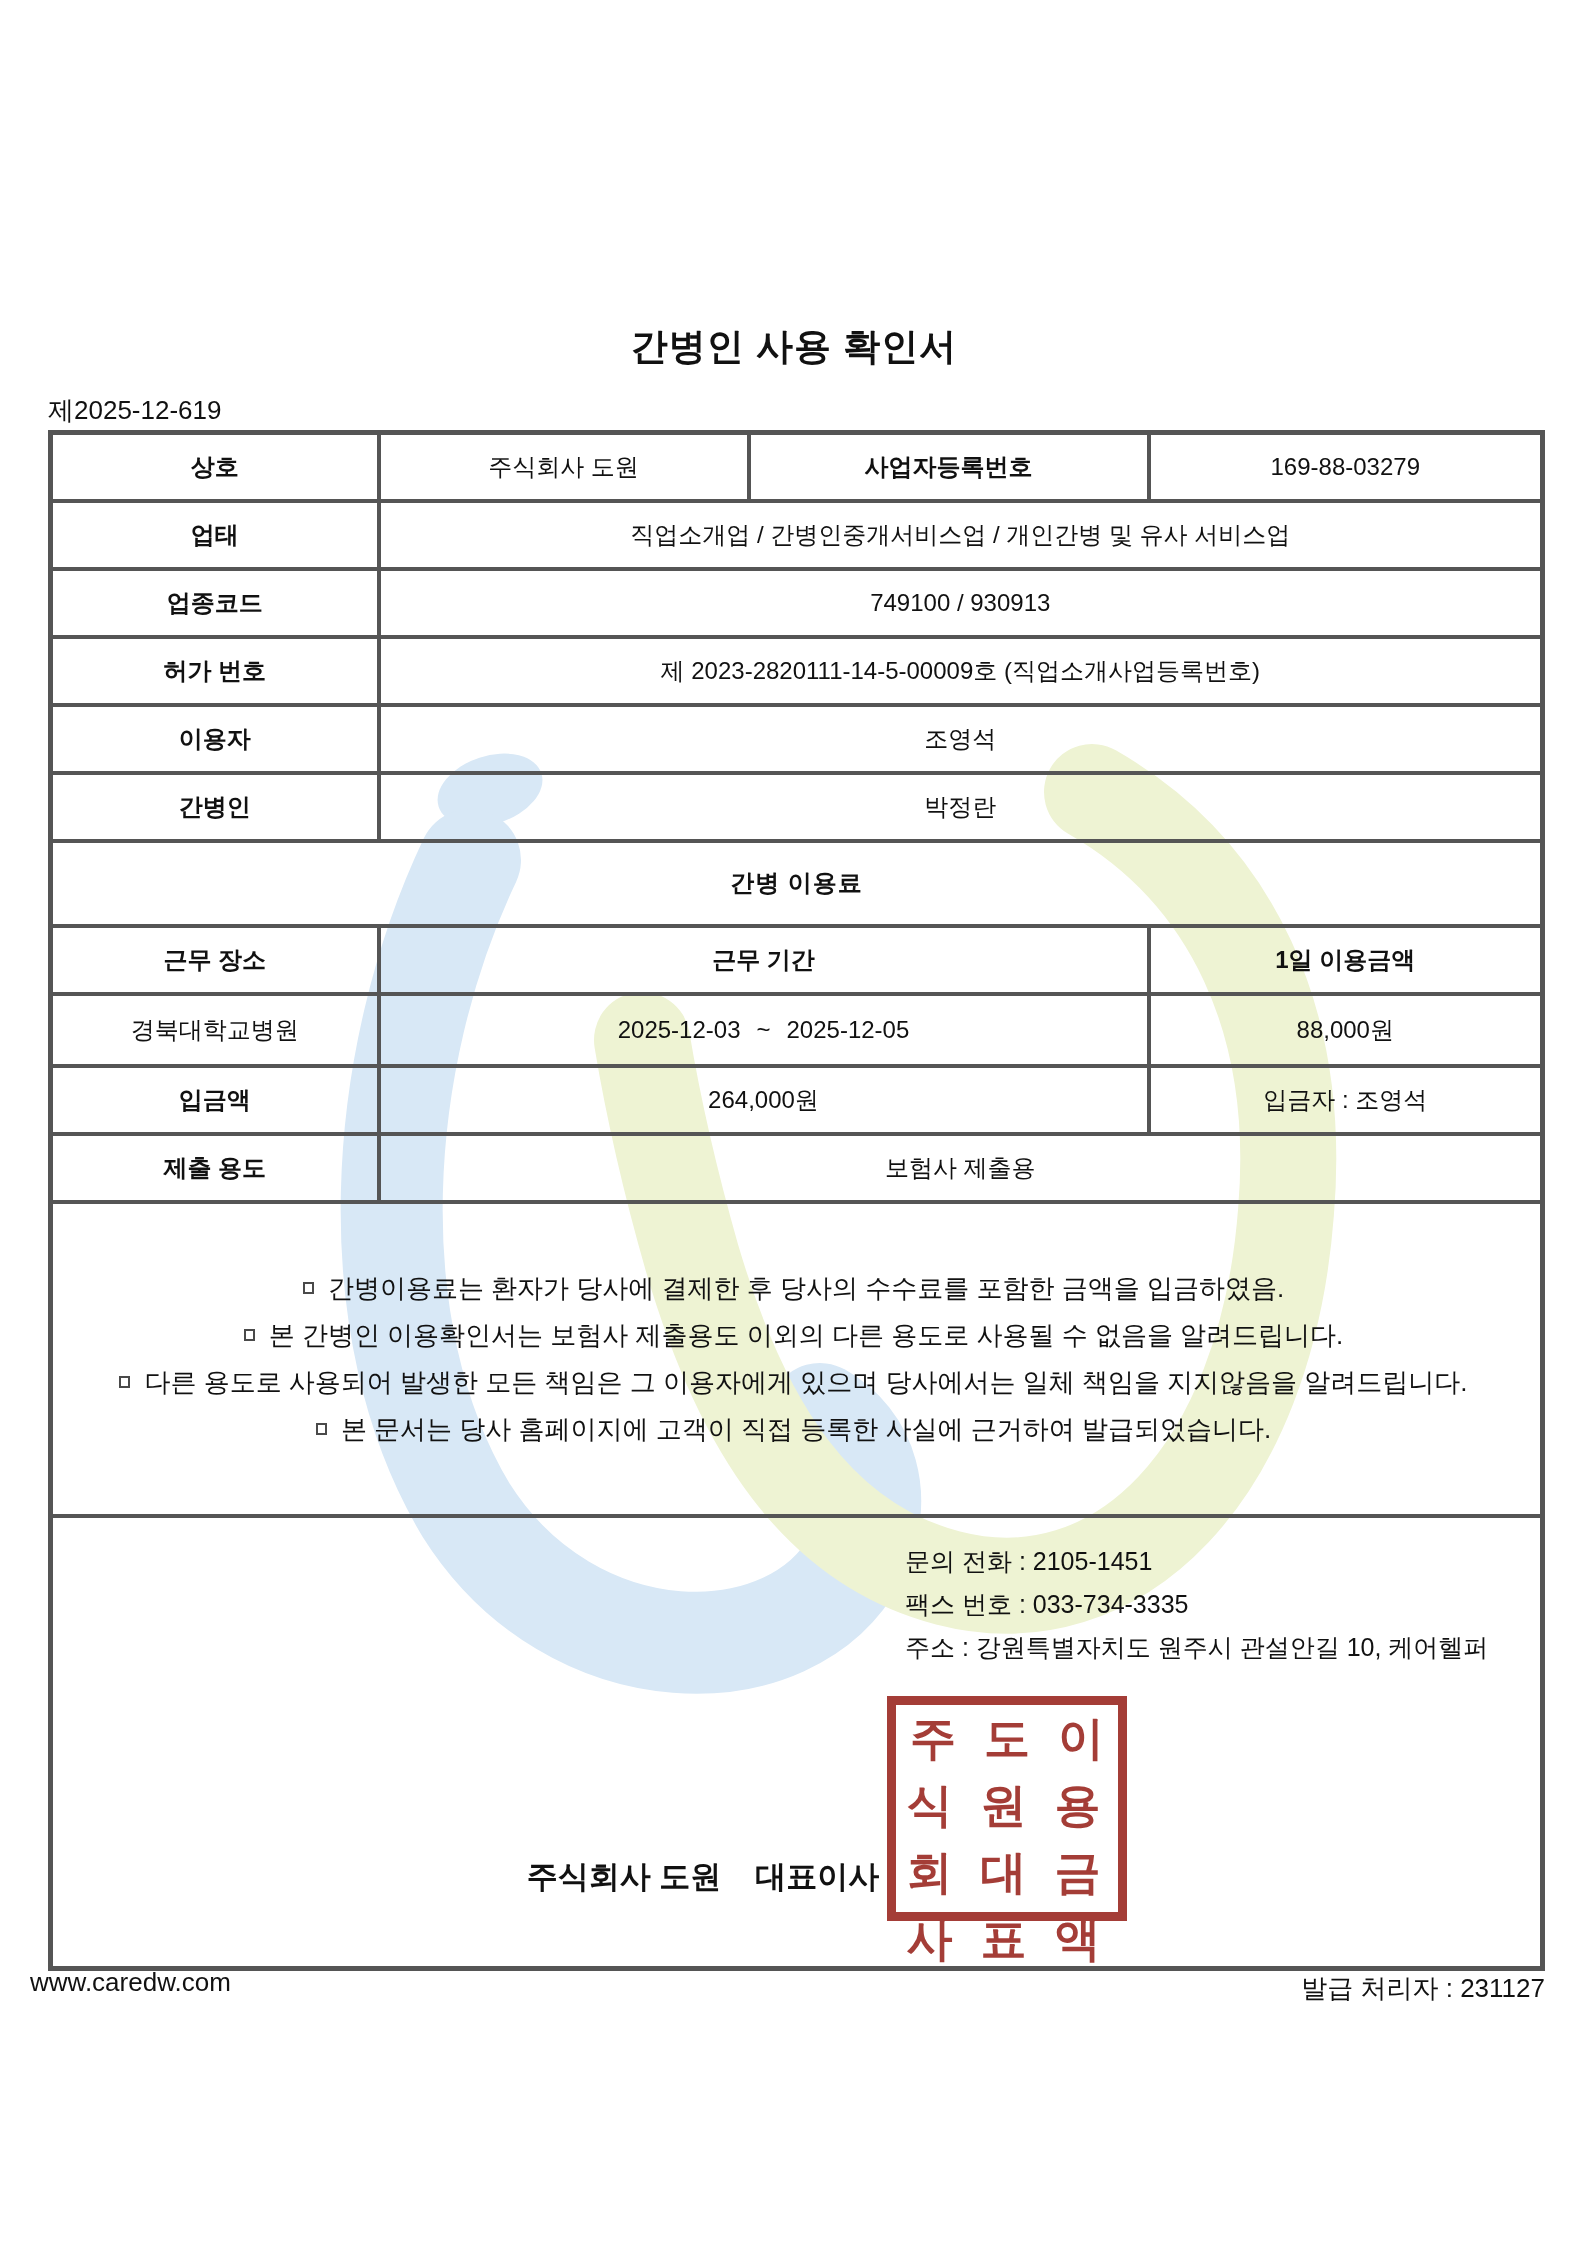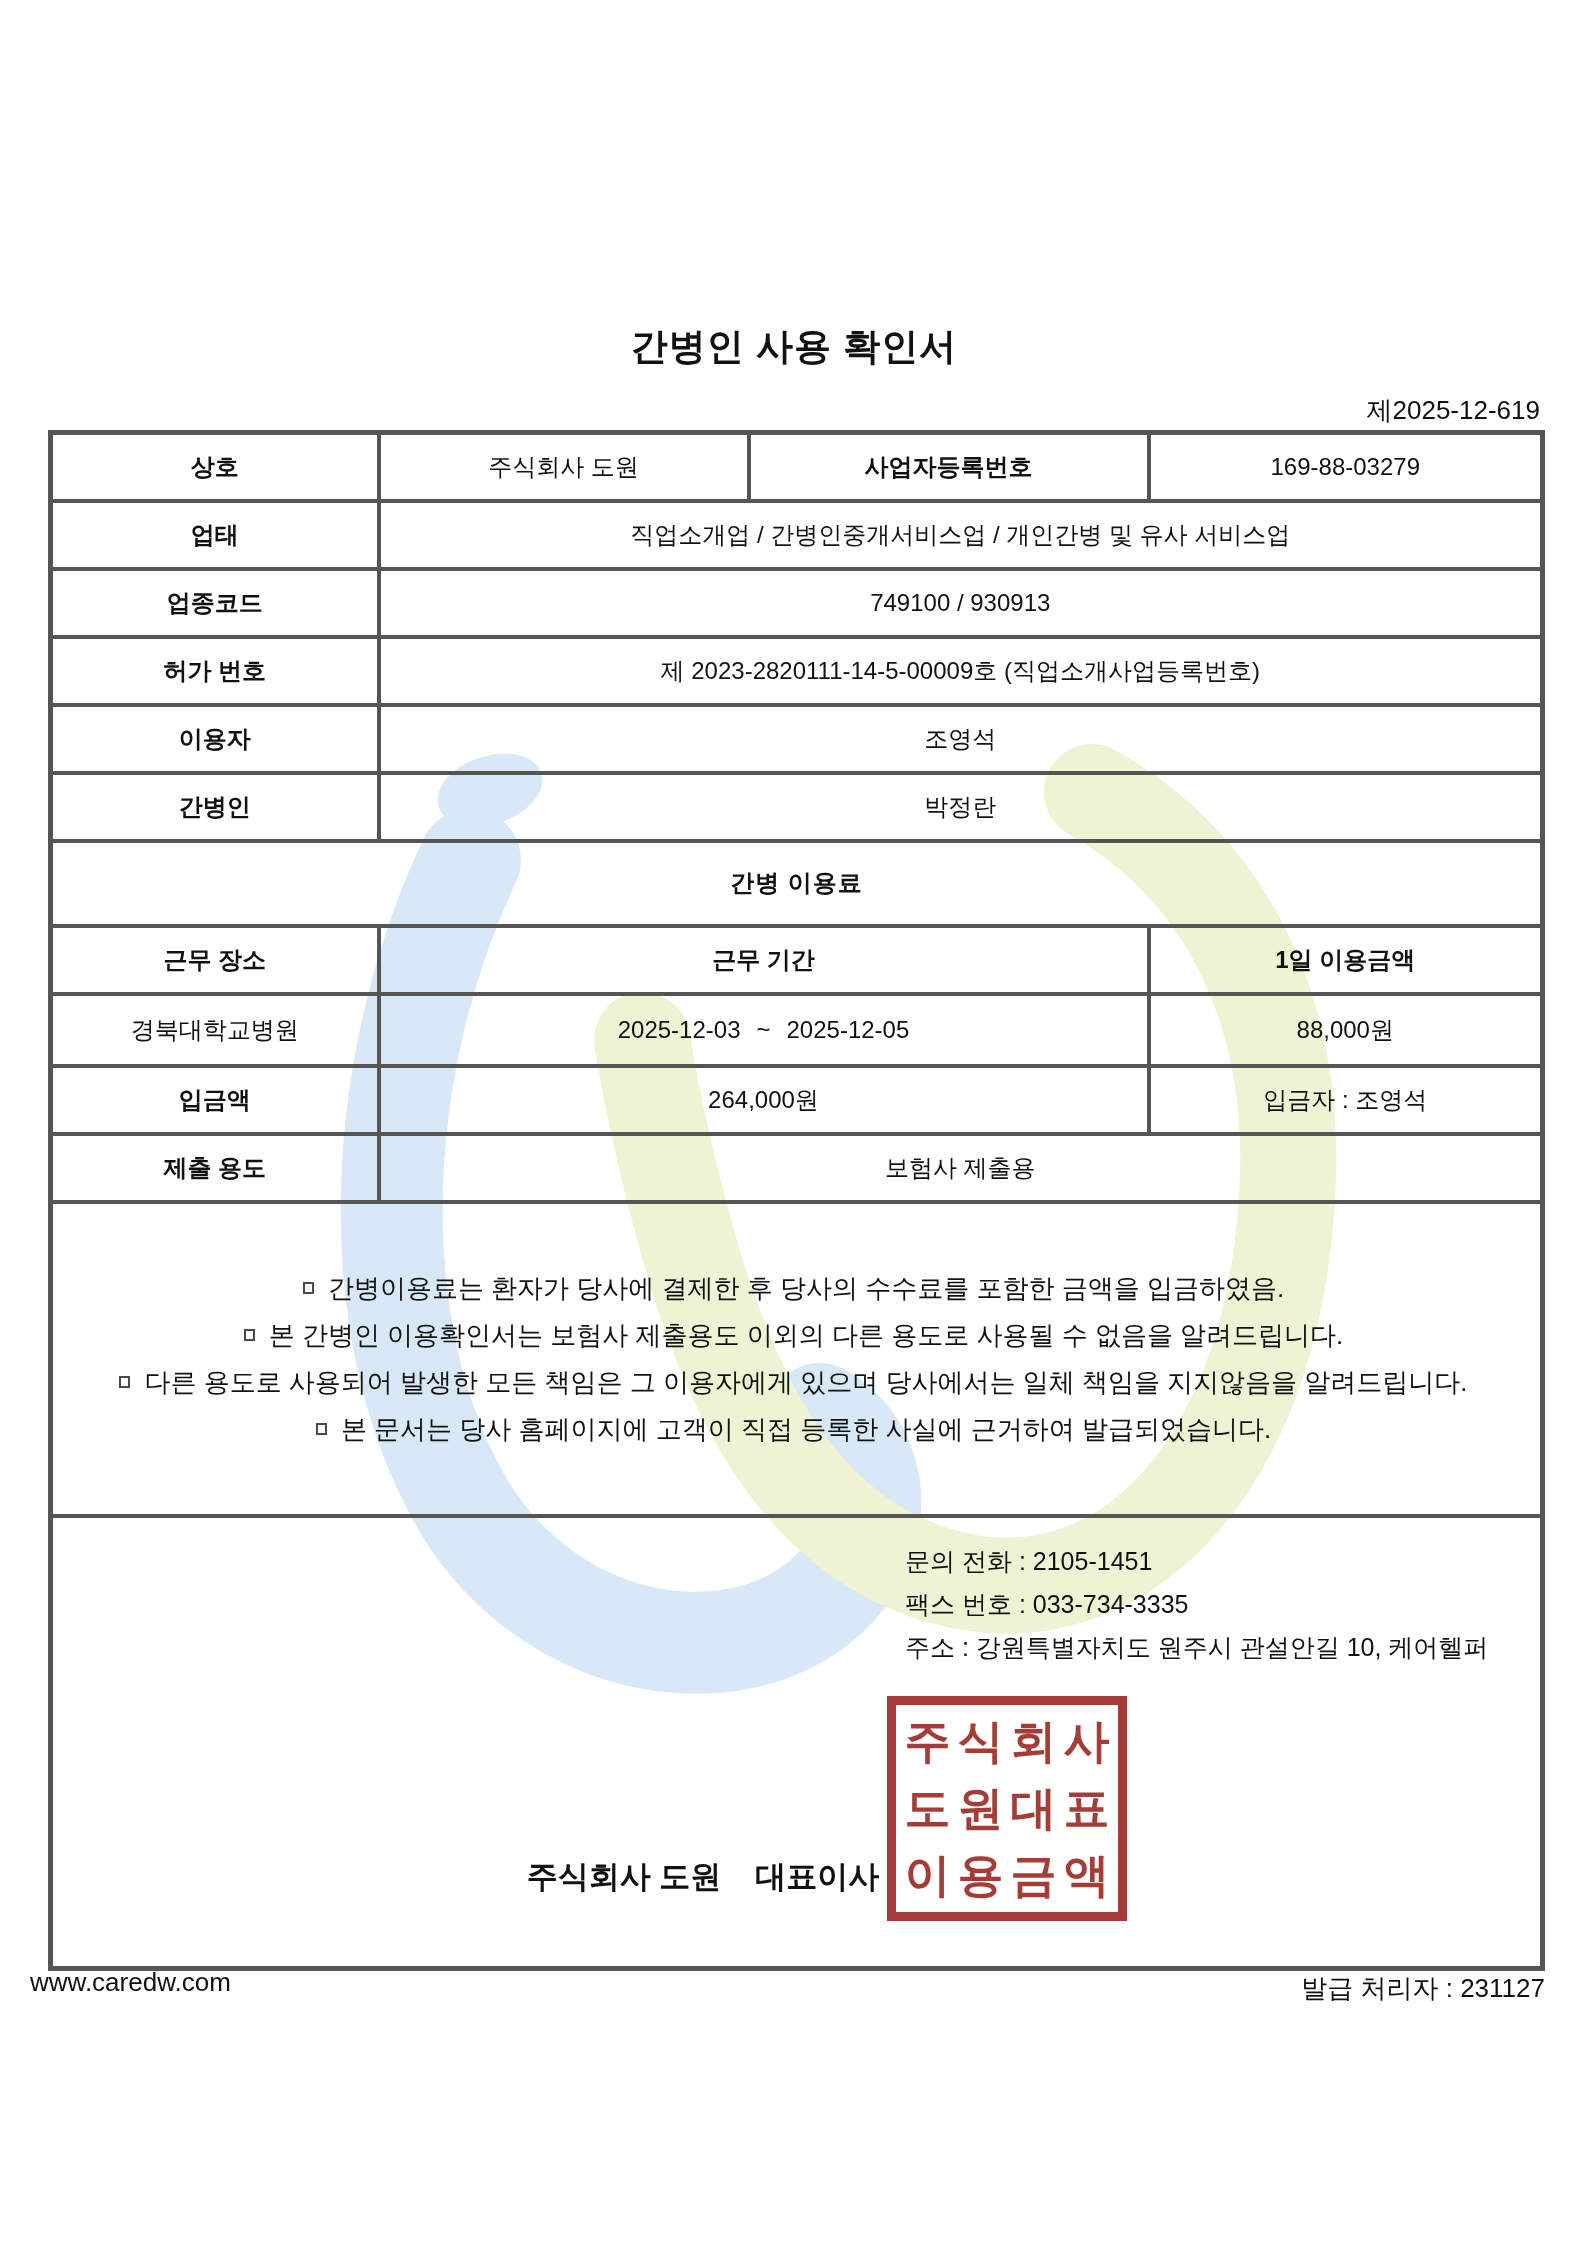--- a/index.html
+++ b/index.html
@@ -10,21 +10,21 @@
   }
   .watermark{position:absolute;left:0;top:0;width:1588px;height:2246px;z-index:0;}
   .content{position:absolute;left:0;top:0;width:1588px;height:2246px;z-index:1;margin-top:25px;}
 
   .doc-title{
     position:absolute;top:297px;left:0;width:1588px;
     text-align:center;font-size:37px;font-weight:bold;letter-spacing:1px;
   }
   .doc-number{
     position:absolute;top:368px;left:48px;width:1492px;
-    text-align:right;font-size:26px;
+    text-align:left;font-size:26px;
   }
 
   table.main{
     position:absolute;left:48px;top:405px;width:1492px;
     border-collapse:collapse;table-layout:fixed;
     border:5px solid #555;
   }
   table.main td{
     border:4px solid #555;
     font-size:24px;text-align:center;vertical-align:middle;
@@ -51,21 +51,21 @@
     font-size:25px;line-height:43px;white-space:nowrap;
   }
   .signature-line{
     position:absolute;left:240px;top:338px;width:820px;text-align:center;
     font-size:31px;font-weight:bold;white-space:nowrap;
   }
   .sig-right{margin-left:34px;}
   .seal{
     position:absolute;left:834px;top:178px;width:222px;height:207px;
     border:9px solid #9e2f28;
-    display:flex;flex-direction:column;justify-content:center;
+    display:flex;flex-direction:row;justify-content:center;
     color:#9e2f28;font-weight:bold;font-size:46px;line-height:67px;
     text-align:center;letter-spacing:7px;text-indent:7px;opacity:.93;
   }
 
   .footer-left{position:absolute;left:30px;top:1942px;font-size:26px;}
   .footer-right{
     position:absolute;left:48px;top:1946px;width:1497px;
     text-align:right;font-size:26px;
   }
 </style>

